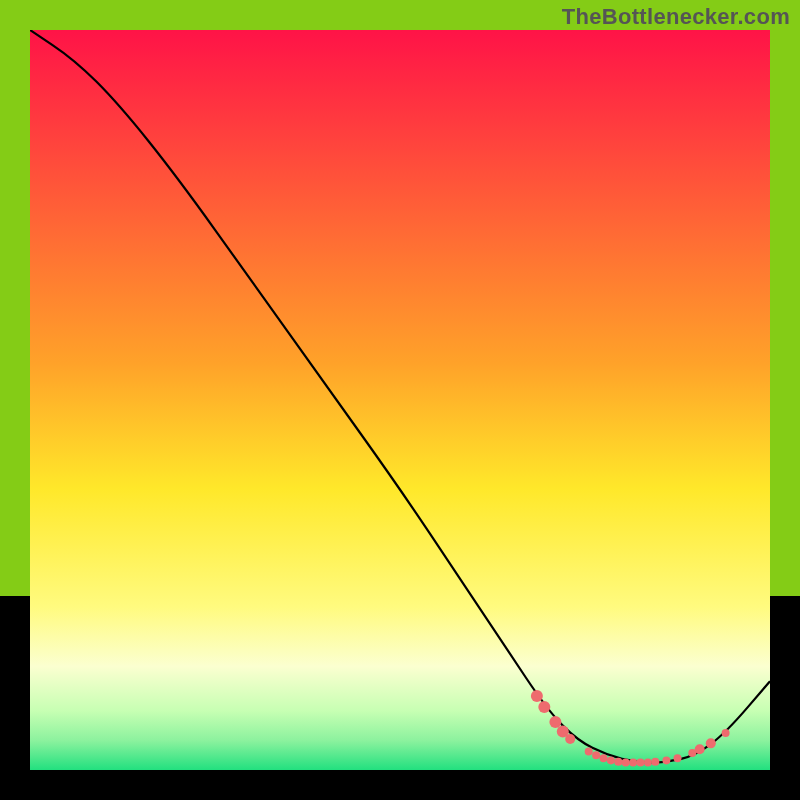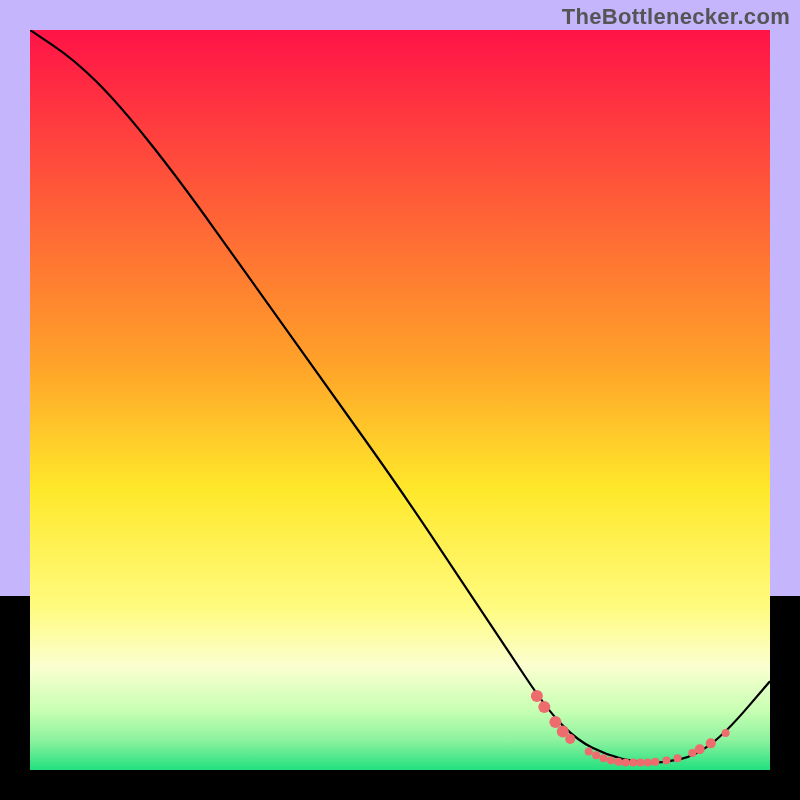--- a/index.html
+++ b/index.html
@@ -8,21 +8,21 @@
     width: 800px;
     height: 800px;
     background: #000;
     font-family: Arial, Helvetica, sans-serif;
     overflow: hidden;
   }
   .frame {
     position: relative;
     width: 800px;
     height: 596px;
-    background: #c4b5fd;
+    background: #84cc16;
     text-align: center;
   }
   .watermark {
     position: absolute;
     top: 4px;
     right: 10px;
     color: #555;
     font-size: 22px;
     font-weight: 600;
     letter-spacing: 0.3px;

